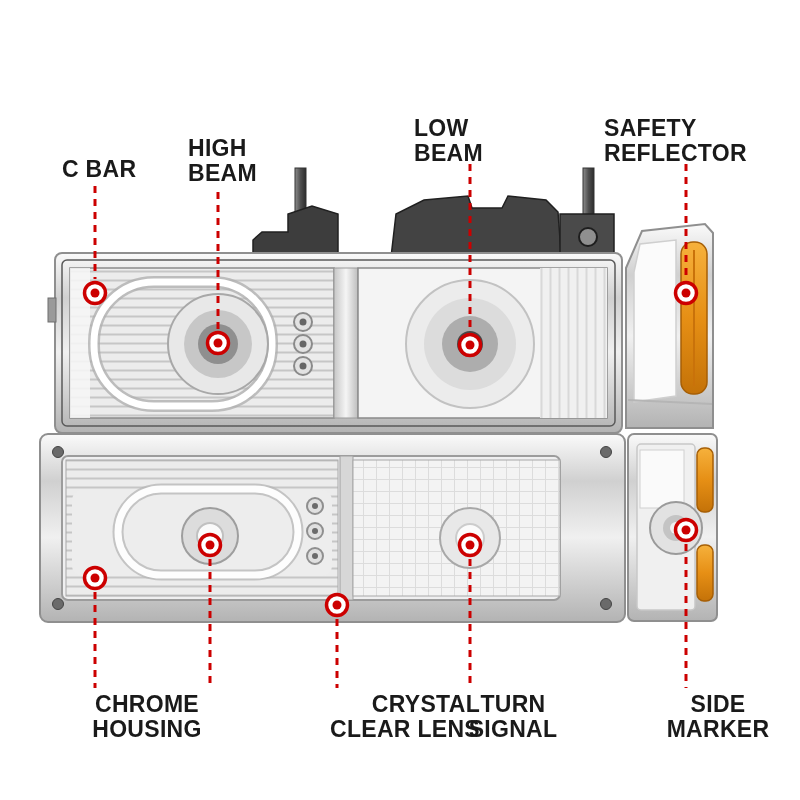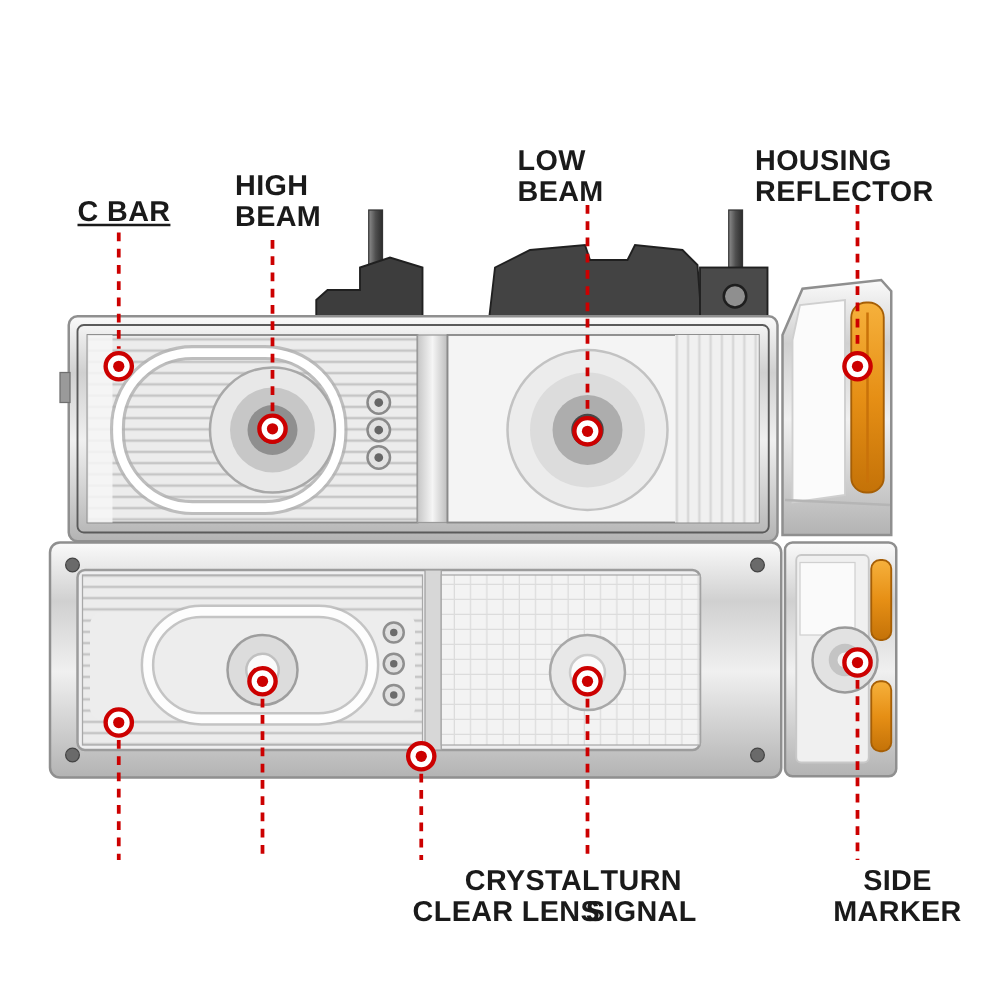--- a/index.html
+++ b/index.html
@@ -227,28 +227,30 @@
         <circle class="marker-ring" cx="470" cy="545" r="10.5"></circle>
           <circle class="marker-dot" cx="470" cy="545" r="4.5"></circle>
       </g>
       <g>
         <circle class="marker-ring" cx="686" cy="530" r="10.5"></circle>
           <circle class="marker-dot" cx="686" cy="530" r="4.5"></circle>
       </g>
     </g>
   </svg>
 
-  <div class="callout-label ta-l" style="left:62px;top:157px;text-decoration:underline;">C BAR</div>
+  <div class="callout-label ta-l" style="left:62px;top:157px;">C BAR</div>
   <div class="callout-label ta-l" style="left:155px;top:136px;margin-left:33px;">HIGH
 BEAM</div>
   <div class="callout-label ta-l" style="left:414px;top:116px;">LOW
 BEAM</div>
-  <div class="callout-label ta-l" style="left:604px;top:116px;">HOUSING
+  <div class="callout-label ta-l" style="left:604px;top:116px;">SAFETY
 REFLECTOR</div>
 
+  <div class="callout-label ta-c" style="left:67px;top:692px;width:160px;">CHROME
+HOUSING</div>
   <div class="callout-label ta-c" style="left:320px;top:692px;width:160px;text-align:right;">CRYSTAL
 CLEAR LENS</div>
   <div class="callout-label ta-c" style="left:433px;top:692px;width:160px;">TURN
 SIGNAL</div>
   <div class="callout-label ta-c" style="left:638px;top:692px;width:160px;">SIDE
 MARKER</div>
 
 </div>
 
 </body></html>

